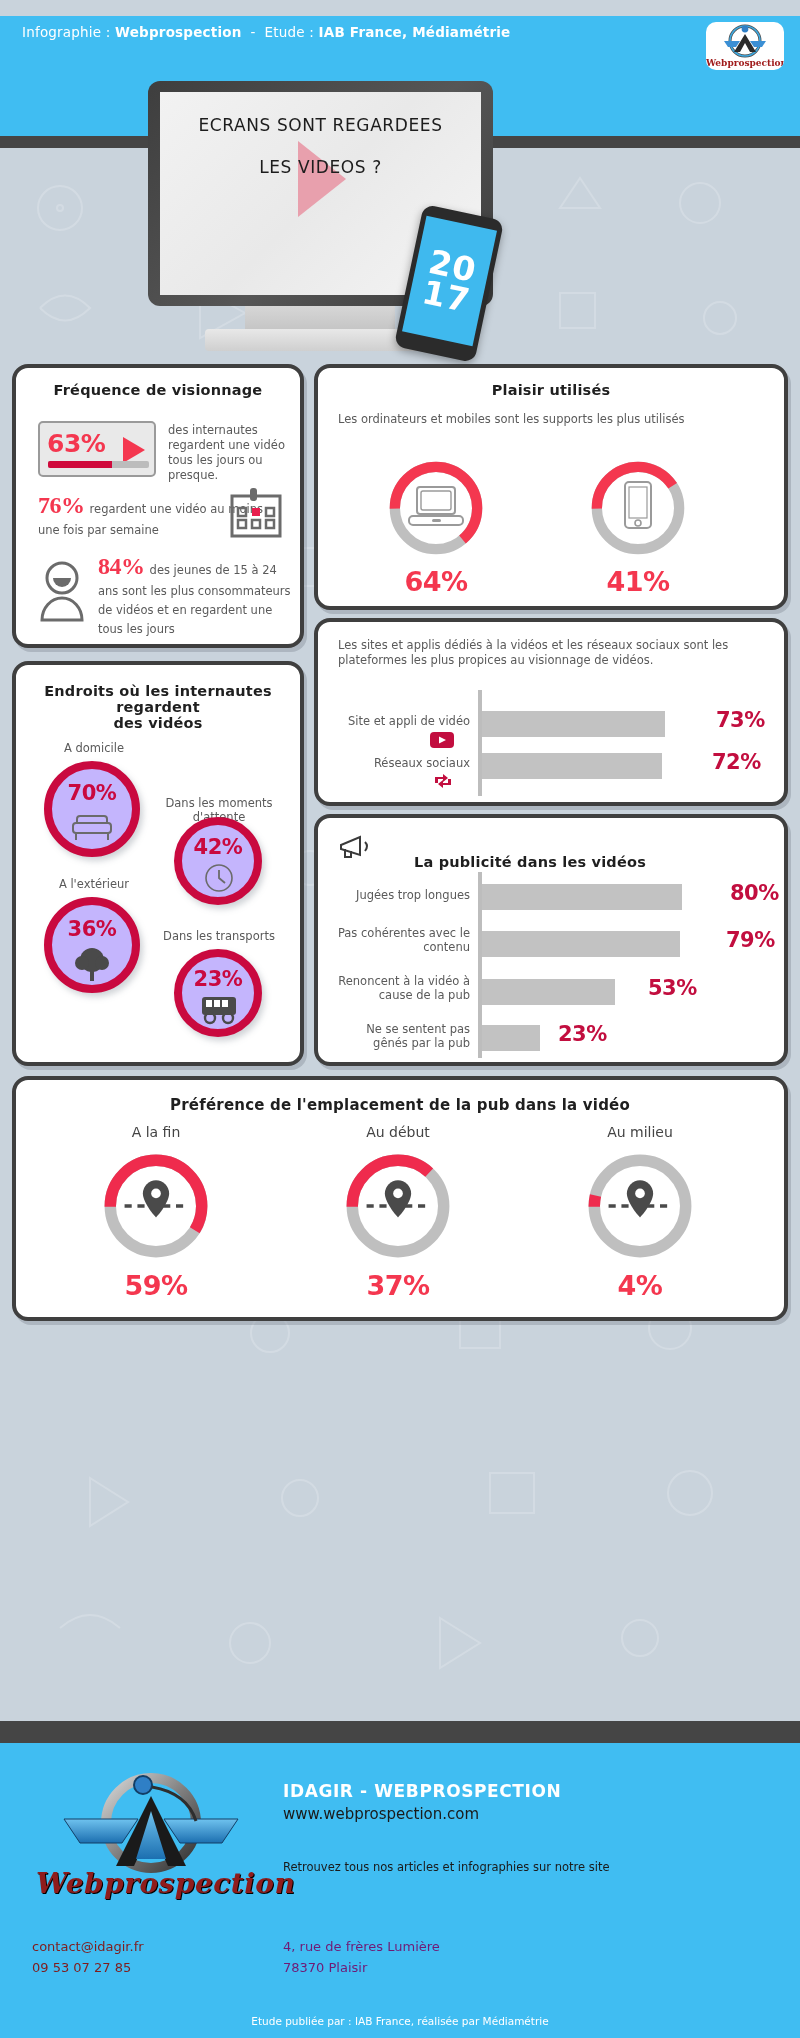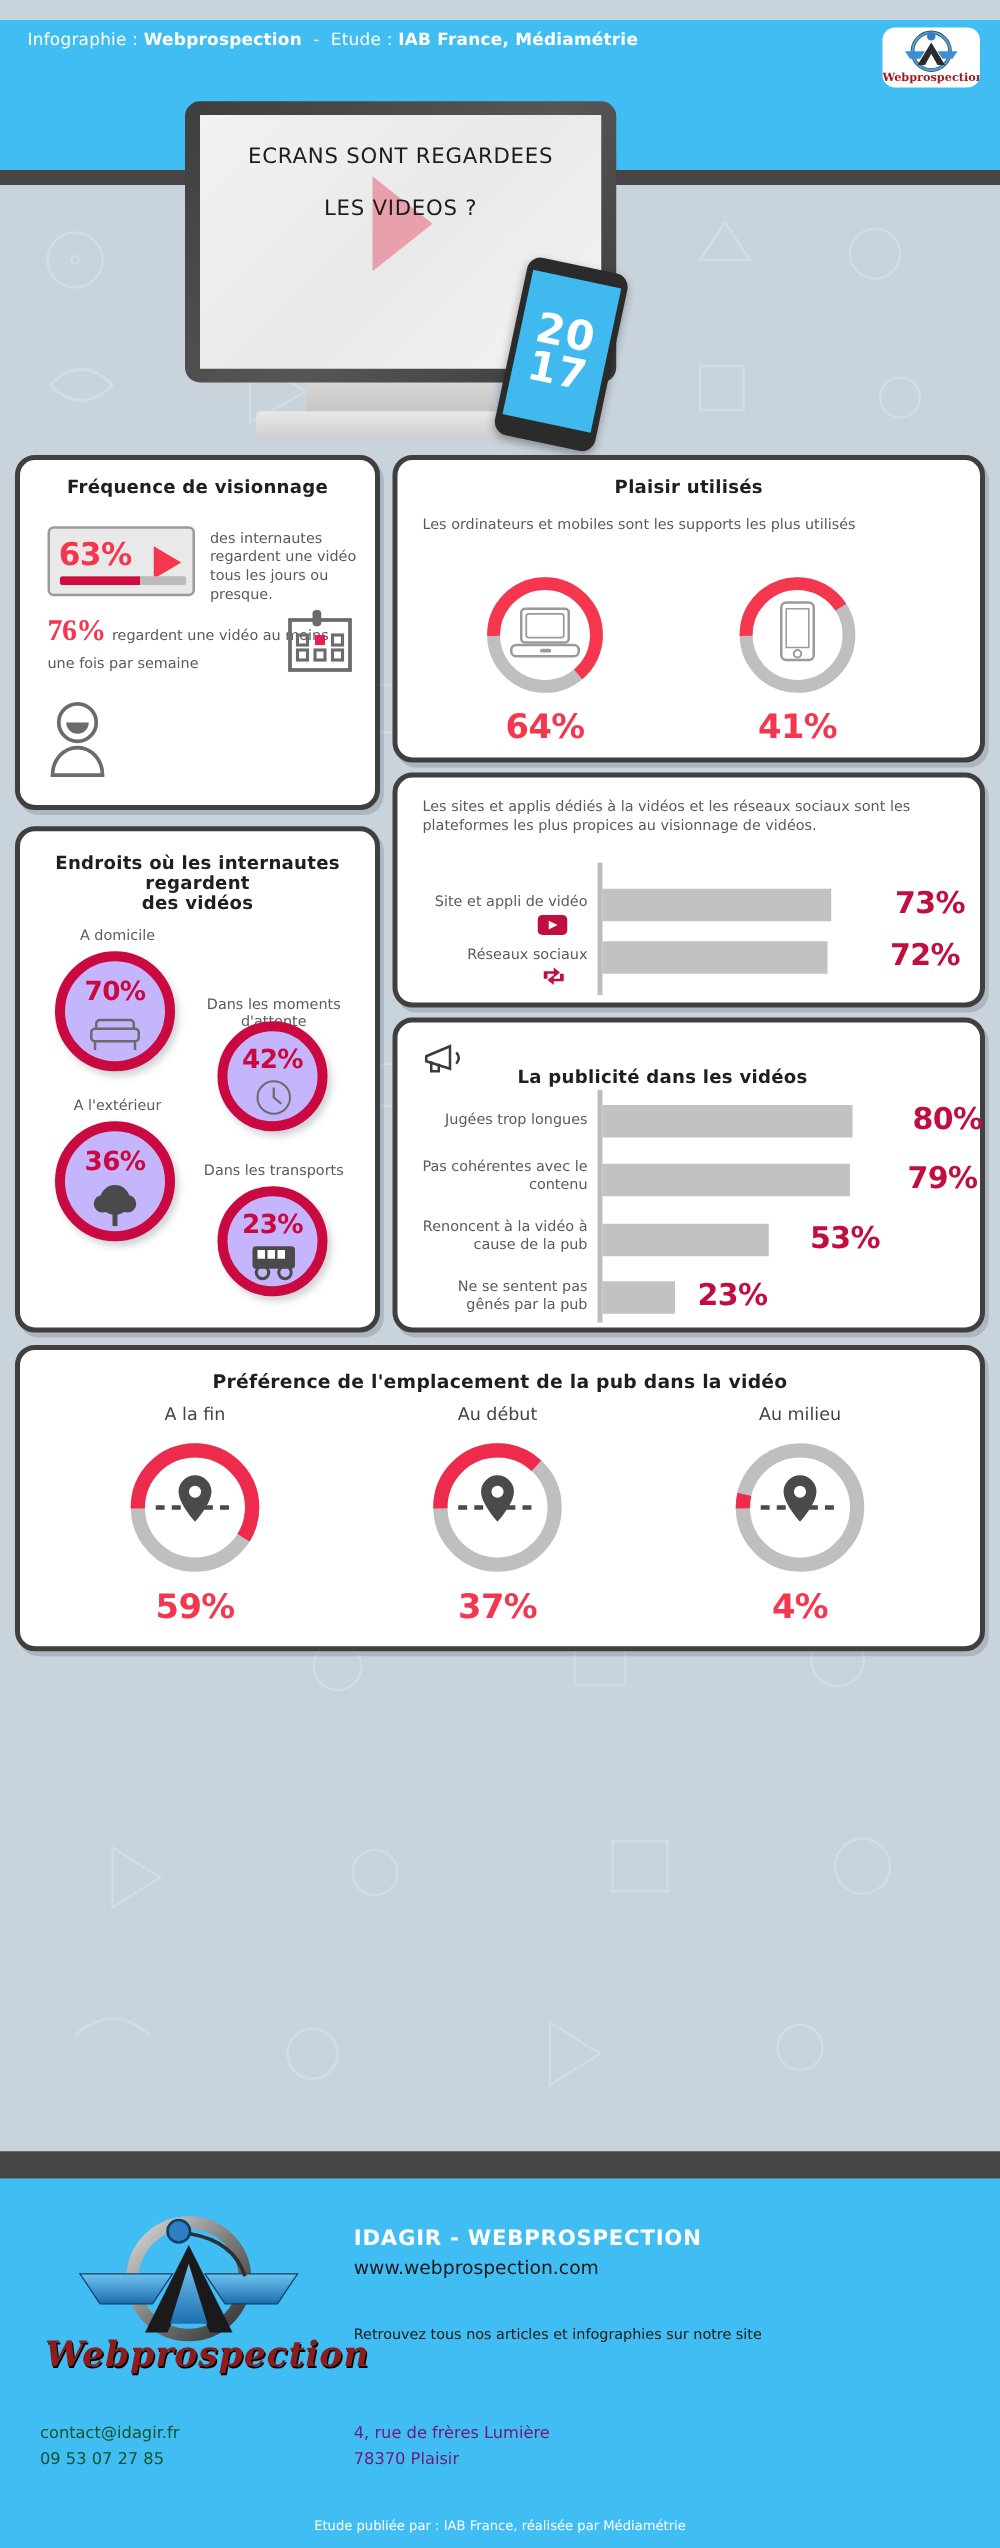--- a/index.html
+++ b/index.html
@@ -142,21 +142,21 @@
   .donut-pct {
     position:absolute; width:120px; text-align:center;
     color:#f4374f; font-weight:bold; font-size:27px; letter-spacing:-.5px;
   }
 
   
   #card-plateformes { left:314px; top:602px; width:474px; height:188px; }
   .axis { position:absolute; background:#bdbdbd; width:4px; }
   .bar { position:absolute; height:26px; background:#c2c2c2; }
   .bar-label { position:absolute; color:#5a5a5a; font-size:11.5px; line-height:14px; text-align:right; }
-  .bar-val { position:absolute; color:#c20e3f; font-weight:bold; font-size:24px; letter-spacing:-.5px; }
+  .bar-val { position:absolute; color:#c20e3f; font-weight:bold; font-size:21px; letter-spacing:-.5px; }
 
   
   #card-pub { left:314px; top:798px; width:474px; height:252px; }
 
   
   #card-endroits { left:12px; top:645px; width:292px; height:405px; }
   .ring {
     position:absolute; border-radius:50%;
     border:8px solid #c9093f; background:#c4b5fd;
     box-shadow: 3px 4px 6px rgba(120,130,140,.35);
@@ -188,21 +188,21 @@
     font-family:"DejaVu Serif", serif; font-weight:bold; font-style:italic;
     font-size:28px; color:#8f1c1c; letter-spacing:.5px;
     text-shadow: 1px 1px 0 #000;
   }
   .foot-h { position:absolute; left:283px; top:38px; color:#fff;
     font-weight:bold; font-size:17px; letter-spacing:.6px; }
   .foot-url { position:absolute; left:283px; top:62px; color:#1a1a1a;
     font-size:15px; }
   .foot-sub { position:absolute; left:283px; top:117px; color:#1a1a1a;
     font-size:11.5px; }
-  .foot-c1 { position:absolute; left:32px; top:193px; color:#14532d; font-size:13px; line-height:21px; }
+  .foot-c1 { position:absolute; left:32px; top:193px; color:#7f1d1d; font-size:13px; line-height:21px; }
   .foot-c2 { position:absolute; left:283px; top:193px; color:#701a75; font-size:13px; line-height:21px; }
   .foot-note { position:absolute; left:0; top:272px; width:800px;
     text-align:center; color:#fff; font-size:10.5px; }
 </style>
 </head>
 <body>
 
 <div class="page">
 
   <div class="header">
@@ -320,20 +320,24 @@
       <rect x="4" y="10" width="48" height="40" fill="none" stroke="#6b6b6b" stroke-width="3"></rect>
       <rect x="22" y="2" width="7" height="13" rx="3" fill="#6b6b6b"></rect>
       <rect x="10" y="22" width="8" height="8" fill="none" stroke="#6b6b6b" stroke-width="2.5"></rect>
       <rect x="24" y="22" width="8" height="8" fill="#e81e4d"></rect>
       <rect x="38" y="22" width="8" height="8" fill="none" stroke="#6b6b6b" stroke-width="2.5"></rect>
       <rect x="10" y="34" width="8" height="8" fill="none" stroke="#6b6b6b" stroke-width="2.5"></rect>
       <rect x="24" y="34" width="8" height="8" fill="none" stroke="#6b6b6b" stroke-width="2.5"></rect>
       <rect x="38" y="34" width="8" height="8" fill="none" stroke="#6b6b6b" stroke-width="2.5"></rect>
     </svg>
 
+    <div class="row84">
+      <span class="big-pct">84%</span>
+      <span class="para">des jeunes de 15 à 24 ans sont les plus consommateurs de vidéos et en regardent une tous les jours</span>
+    </div>
     <svg class="person-icon" width="56" height="62" viewBox="0 0 56 62">
       <circle cx="28" cy="18" r="15" fill="none" stroke="#6b6b6b" stroke-width="3"></circle>
       <path d="M19 18 h18 a9 9 0 0 1 -18 0 z" fill="#6b6b6b"></path>
       <path d="M8 60 a20 22 0 0 1 40 0 z" fill="none" stroke="#6b6b6b" stroke-width="3"></path>
     </svg>
   </div>
 
   <div class="card" id="card-supports">
     <div class="card-title" style="margin-top:14px">Plaisir utilisés</div>
     <div class="para" style="position:absolute;left:20px;top:44px;width:420px">Les ordinateurs et mobiles sont les supports les plus utilisés</div>

